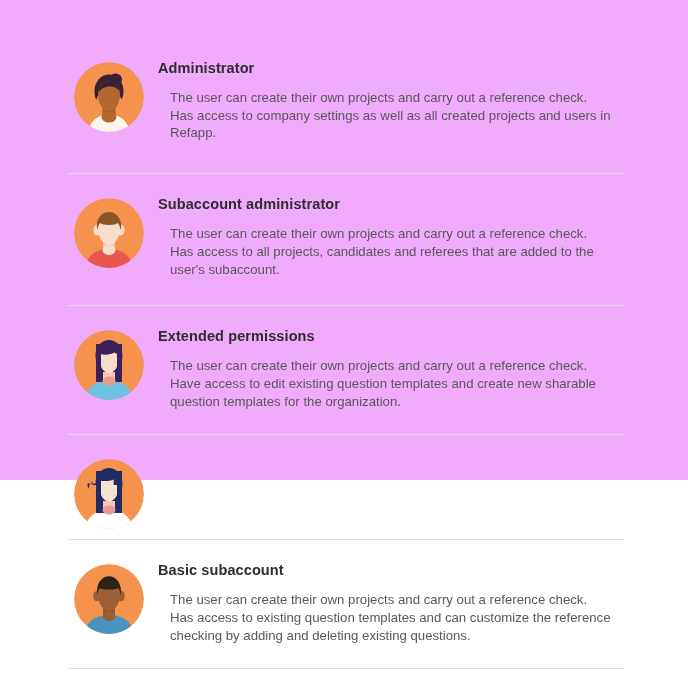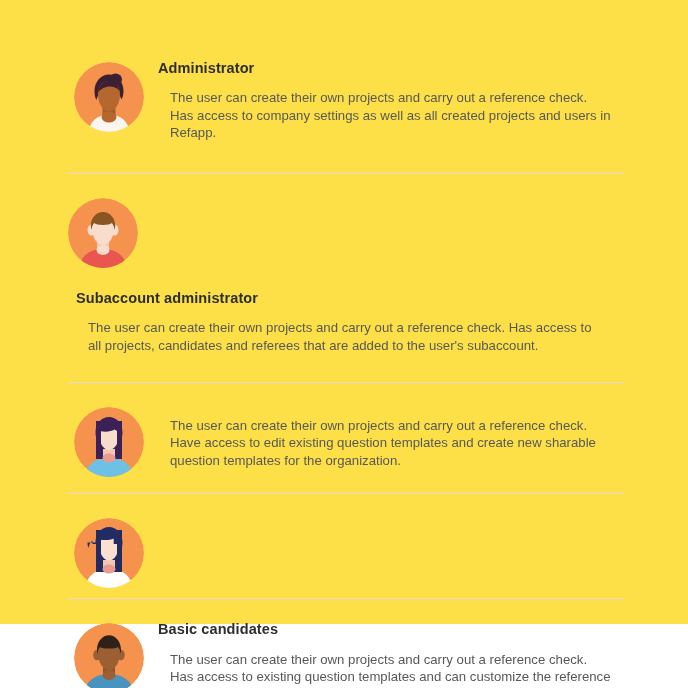--- a/index.html
+++ b/index.html
@@ -11,22 +11,22 @@
     width: 688px;
     height: 688px;
     font-family: "Liberation Sans", sans-serif;
     -webkit-font-smoothing: antialiased;
     overflow: hidden;
   }
 
   .page {
     position: relative;
     width: 688px;
-    height: 624px;
-    background: #fde047;
+    height: 480px;
+    background: #f0abfc;
     box-sizing: border-box;
   }
 
   .roles-list {
     position: absolute;
     left: 68px;
     top: 50px;
     width: 556px;
   }
 
@@ -81,21 +81,21 @@
   .divider {
     height: 1px;
     background: #e2dcd9;
     width: 556px;
     margin: 0;
   }
 
   
   .row-0 .text-cell { padding-top: 10px; }
   .row-0 { padding-bottom: 17px; }
-  .row-1 { padding-top: 12px; padding-bottom: 13px; flex-direction: column; }
+  .row-1 { padding-top: 12px; padding-bottom: 13px; }
   .row-2 { padding-top: 12px; padding-bottom: 10px; }
   .row-3 { padding-top: 12px; padding-bottom: 10px; }
   .row-4 { padding-top: 12px; padding-bottom: 10px; }
 </style>
 </head>
 <body>
 
 <div class="page">
   <div class="roles-list">
 
@@ -153,20 +153,21 @@
             <path d="M29 42h12v10H29z" fill="#f0c7b2"></path>
             <ellipse cx="35" cy="51" rx="6.5" ry="4.5" fill="#e99b8e"></ellipse>
             <path d="M25 27c0-7.5 4.5-13 10-13s10 5.5 10 13c0 9-4.5 16-10 16s-10-7-10-16z" fill="#f8ddcd"></path>
             <path d="M21.5 25.5C21.5 16.4 27.6 10 35 10s13.5 6.4 13.5 15.5c0 2-.3 3.7-.7 5-1.6-4-4.1-6.6-7.4-7.9-3.4 2.1-8.8 2.6-14.3 1.5-1.9 1.6-3.2 4-3.9 6.4-.4-1.3-.7-3-.7-5z" fill="#3b2157"></path>
             <path d="M22 22h5v26h-5z" fill="#3b2157"></path>
             <path d="M43 22h5v26h-5z" fill="#3b2157"></path>
           </svg>
         </span>
       </div>
       <div class="text-cell">
+        <h3 class="role-title">Extended permissions</h3>
         <p class="role-desc">The user can create their own projects and carry out a reference check. Have access to edit existing question templates and create new sharable question templates for the organization.</p>
       </div>
     </div>
     <div class="divider"></div>
 
     <div class="role-row row-3">
       <div class="avatar-cell">
         <span class="avatar">
           <svg width="70" height="70" viewBox="0 0 70 70" xmlns="http://www.w3.org/2000/svg">
             <circle cx="35" cy="35" r="35" fill="#f5924d"></circle>
@@ -193,20 +194,20 @@
             <path d="M29 44h12v10H29z" fill="#8a5430"></path>
             <ellipse cx="35" cy="52" rx="6.5" ry="5" fill="#9c5f34"></ellipse>
             <ellipse cx="23" cy="32" rx="3.8" ry="5.2" fill="#9c5f34"></ellipse>
             <ellipse cx="47" cy="32" rx="3.8" ry="5.2" fill="#9c5f34"></ellipse>
             <path d="M24 30c0-8.2 4.9-14 11-14s11 5.8 11 14c0 9.4-4.9 17-11 17s-11-7.6-11-17z" fill="#9c5f34"></path>
             <path d="M23 27c0-8.6 5.4-14.8 12-14.8S47 18.4 47 27c0 1.4-.1 2.6-.4 3.7-.5-3.2-1.4-5.4-2.5-6.8-1.5 1-4.9 1.7-9.1 1.7-4.2 0-7.6-.7-9.1-1.7-1.1 1.4-2 3.6-2.5 6.8-.3-1.1-.4-2.3-.4-3.7z" fill="#2e2118"></path>
           </svg>
         </span>
       </div>
       <div class="text-cell">
-        <h3 class="role-title">Basic candidates</h3>
+        <h3 class="role-title">Basic subaccount</h3>
         <p class="role-desc">The user can create their own projects and carry out a reference check. Has access to existing question templates and can customize the reference checking by adding and deleting existing questions.</p>
       </div>
     </div>
     <div class="divider"></div>
 
   </div>
 </div>
 
 </body></html>

